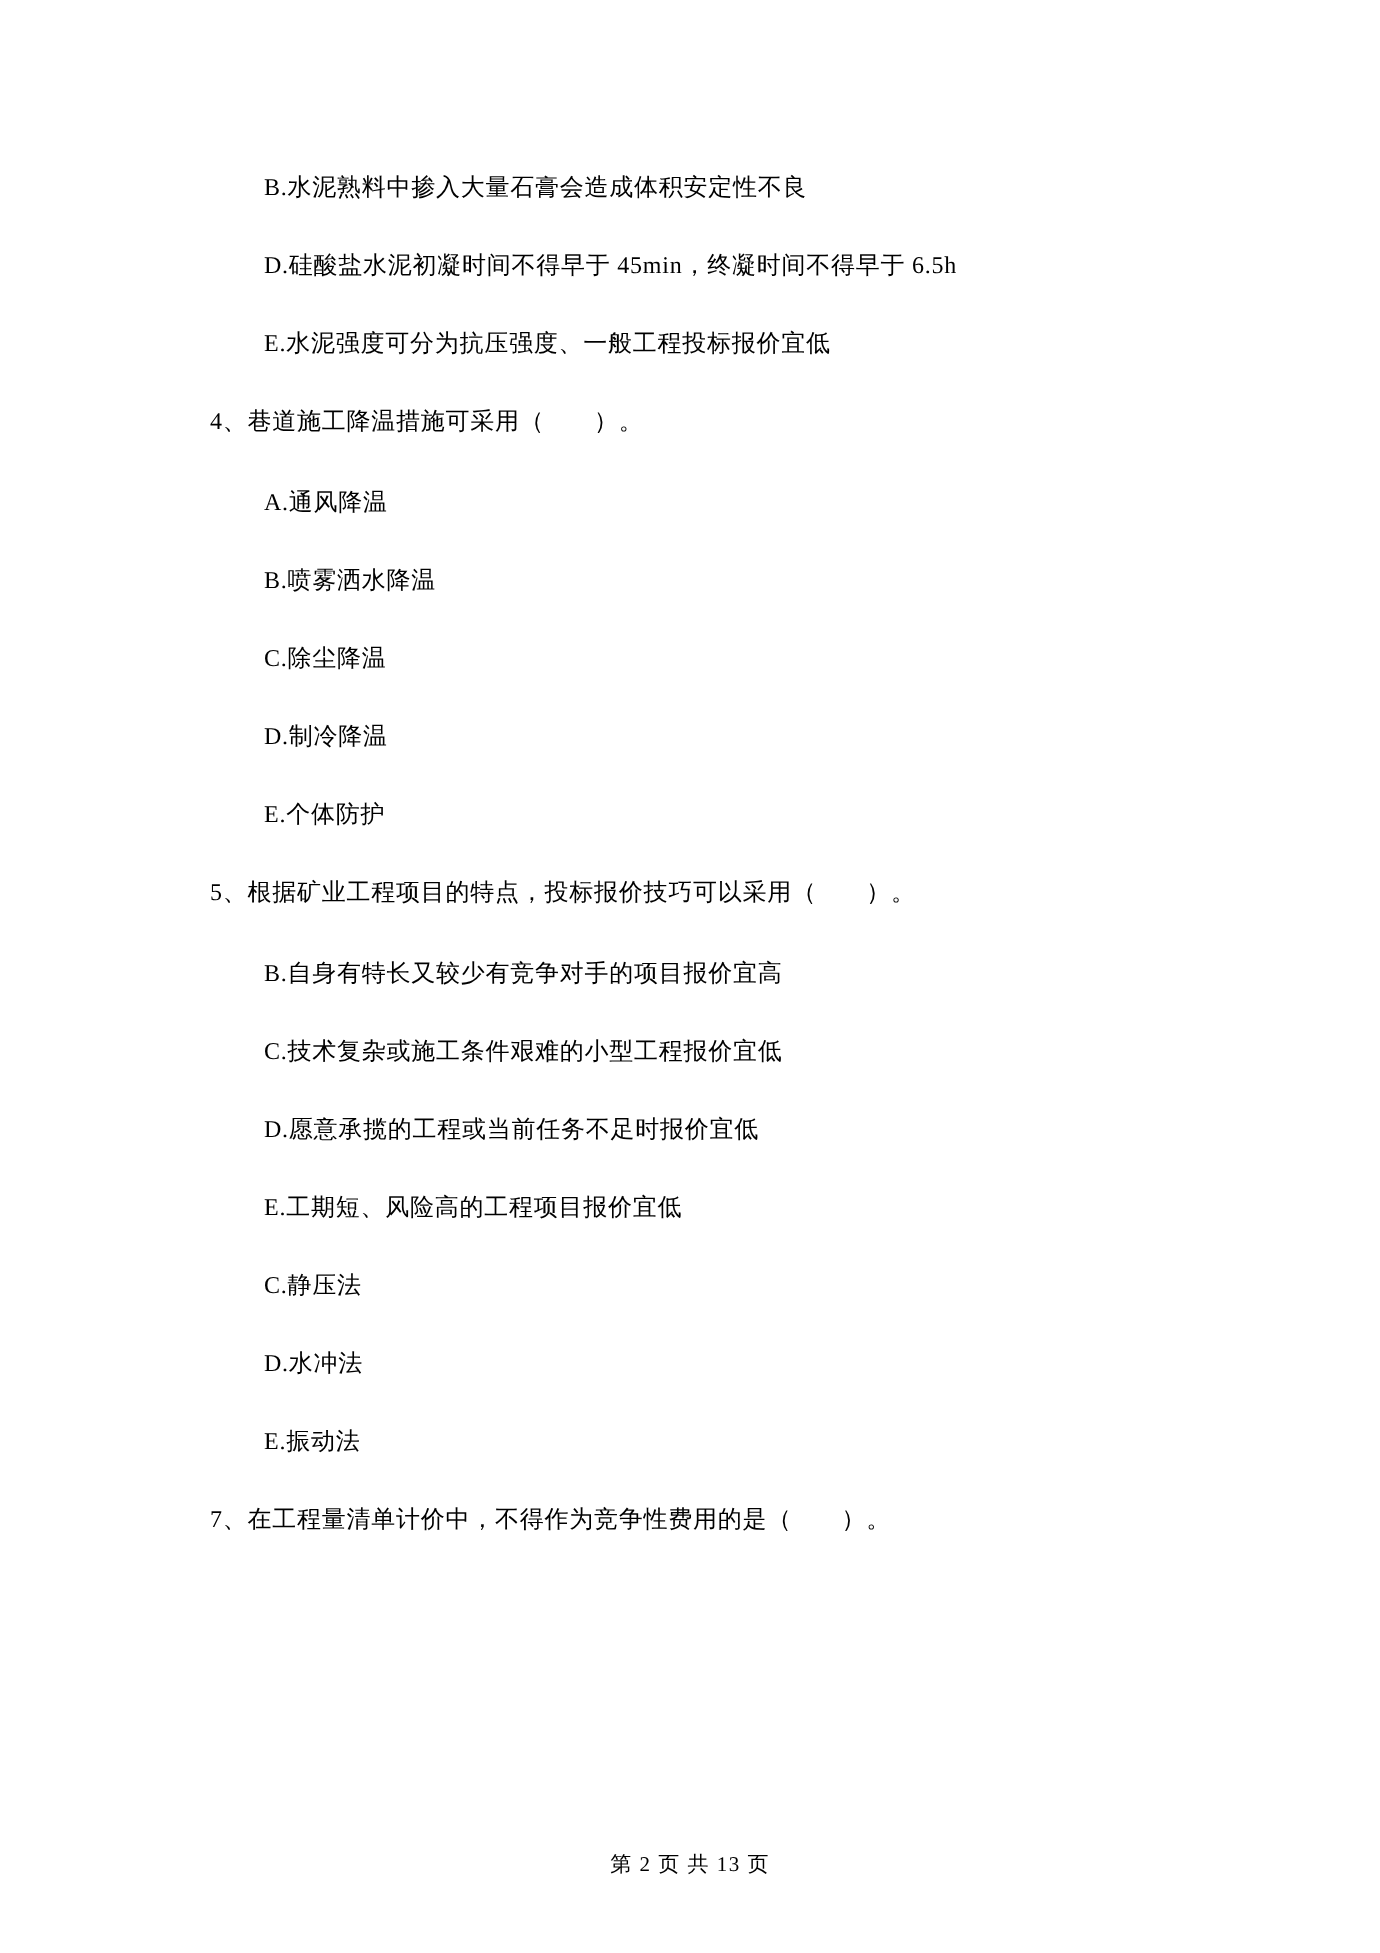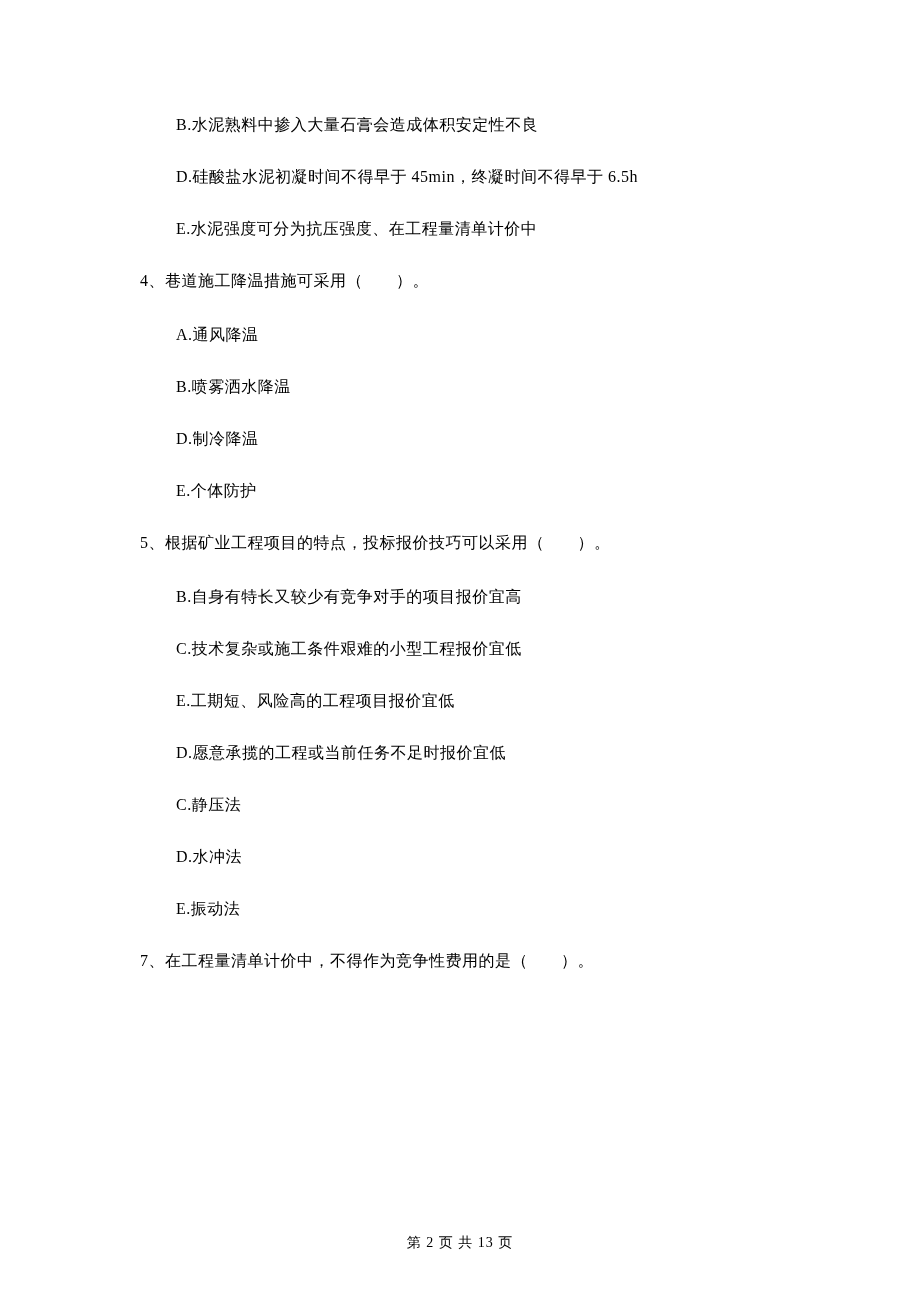--- a/index.html
+++ b/index.html
@@ -38,33 +38,34 @@
       letter-spacing: 1px;
     }
   </style>
 </head>
 <body>
 
 <div class="page">
 
   <div class="option">B.水泥熟料中掺入大量石膏会造成体积安定性不良</div>
   <div class="option">D.硅酸盐水泥初凝时间不得早于 45min，终凝时间不得早于 6.5h</div>
-  <div class="option">E.水泥强度可分为抗压强度、在工程量清单计价中</div>
+  <div class="option">E.水泥强度可分为抗压强度、一般工程投标报价宜低</div>
 
   <div class="question">4、巷道施工降温措施可采用（　　）。</div>
   <div class="option">A.通风降温</div>
   <div class="option">B.喷雾洒水降温</div>
+  <div class="option">C.除尘降温</div>
   <div class="option">D.制冷降温</div>
   <div class="option">E.个体防护</div>
 
   <div class="question">5、根据矿业工程项目的特点，投标报价技巧可以采用（　　）。</div>
   <div class="option">B.自身有特长又较少有竞争对手的项目报价宜高</div>
   <div class="option">C.技术复杂或施工条件艰难的小型工程报价宜低</div>
+  <div class="option">D.愿意承揽的工程或当前任务不足时报价宜低</div>
   <div class="option">E.工期短、风险高的工程项目报价宜低</div>
-  <div class="option">D.愿意承揽的工程或当前任务不足时报价宜低</div>
 
   <div class="option">C.静压法</div>
   <div class="option">D.水冲法</div>
   <div class="option">E.振动法</div>
 
   <div class="question">7、在工程量清单计价中，不得作为竞争性费用的是（　　）。</div>
 
 </div>
 
 <div class="footer">第 2 页 共 13 页</div>

